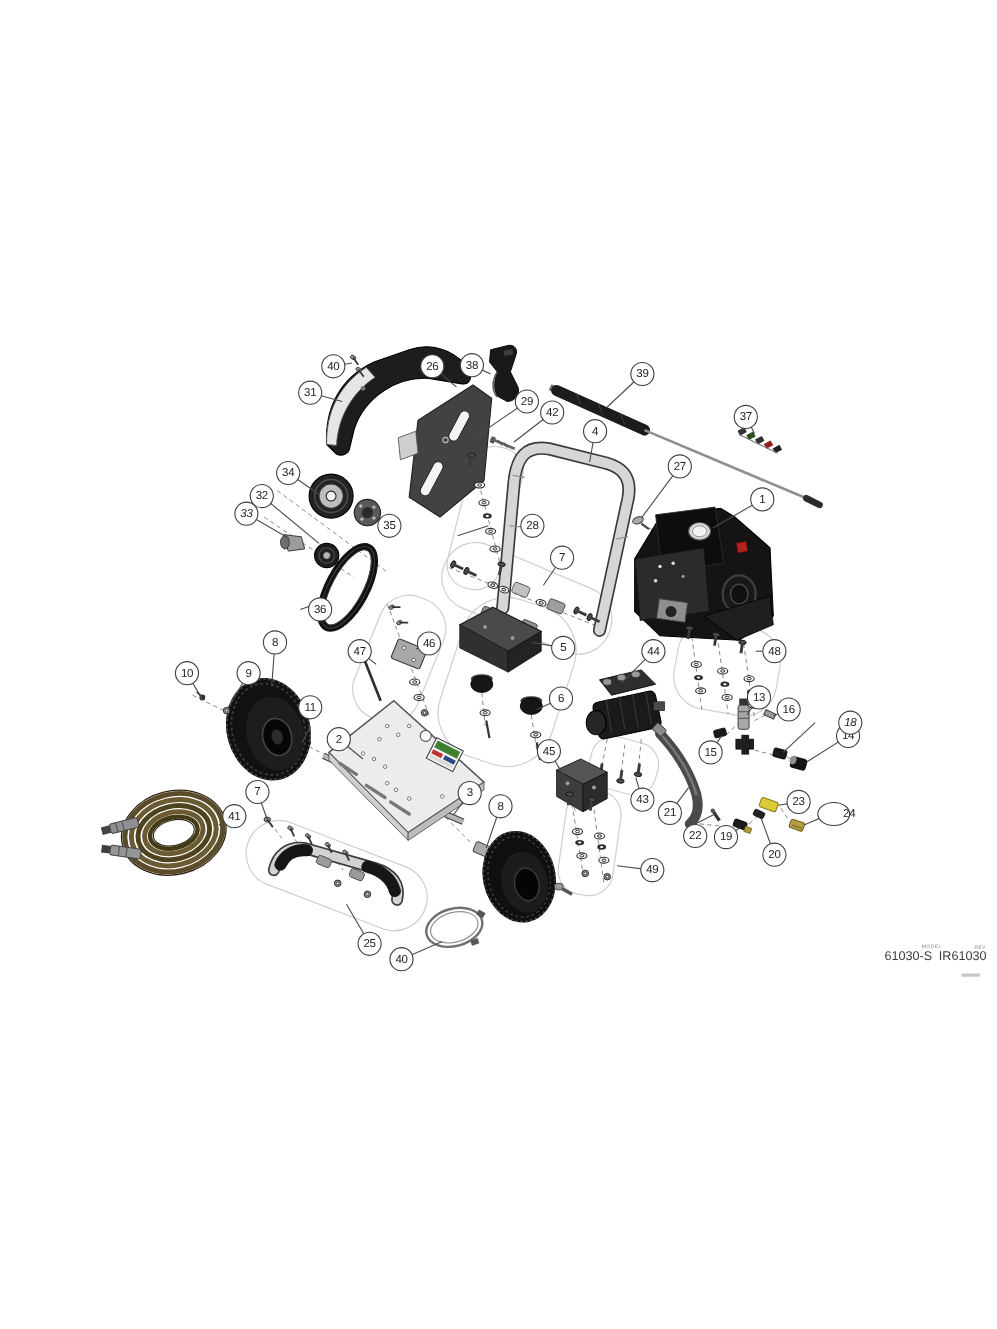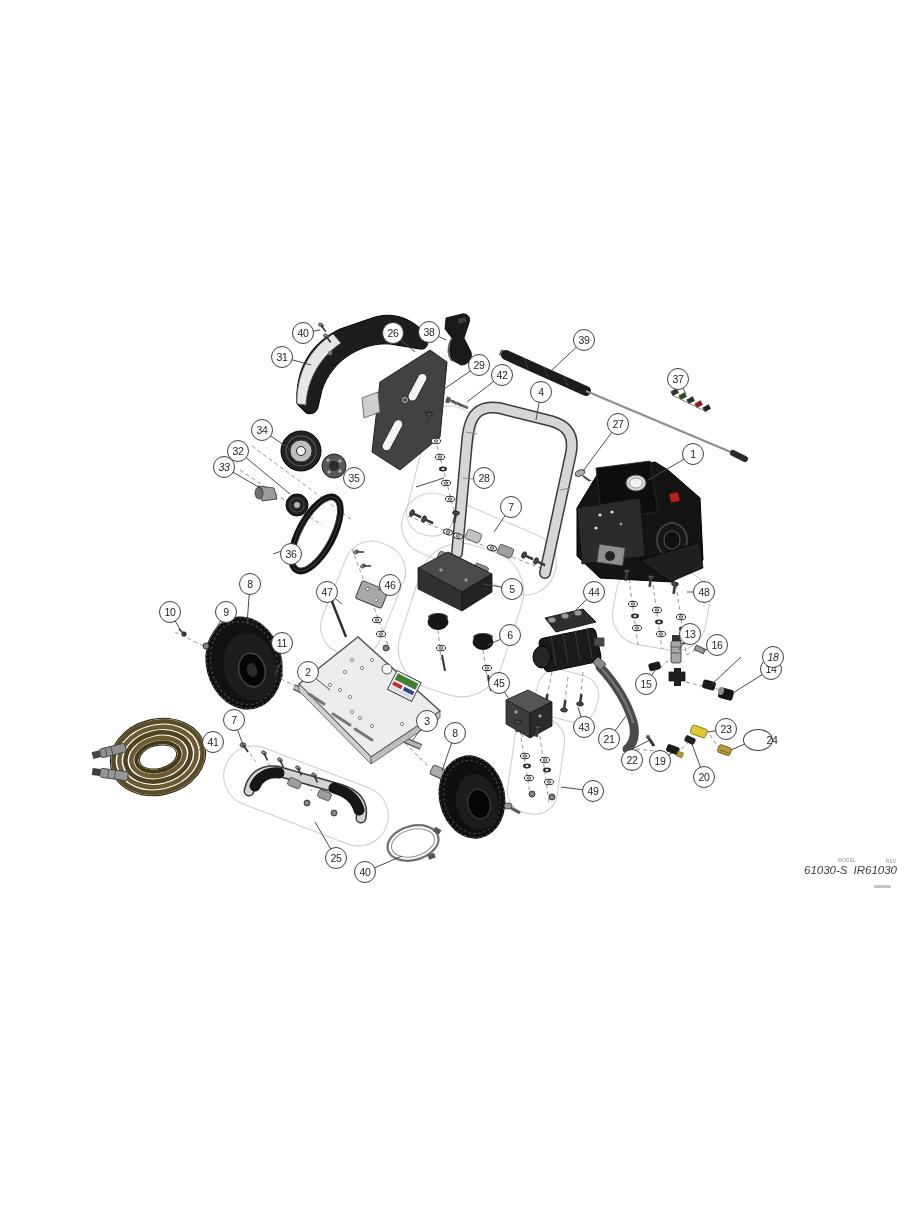--- a/index.html
+++ b/index.html
@@ -10,21 +10,21 @@
   .balloon{position:absolute;width:22px;height:22px;box-sizing:border-box;border:1.4px solid #3f3f3f;
            border-radius:50%;background:#ffffff;display:flex;align-items:center;justify-content:center;
            font-size:10.5px;color:#1f1f1f;letter-spacing:-0.3px;}
   .leader{stroke:#4a4a4a;stroke-width:1;}
   .enc{fill:none;stroke:#cfcfcf;stroke-width:1.1;}
   .dash{stroke:#8a8a8a;stroke-width:0.9;stroke-dasharray:4 3;fill:none;}
   .titleblock{position:absolute;left:804px;top:858px;width:100px;height:36px;color:#3a3a3a;}
   .tb-small{position:absolute;font-size:4.5px;color:#8a8a8a;letter-spacing:0.4px;}
   .tb-model-label{left:34px;top:0;}
   .tb-rev-label{left:82px;top:1px;}
-  .tb-main{position:absolute;left:0;top:6px;font-size:11.5px;white-space:nowrap;color:#3c3c3c;font-style:italic;}
+  .tb-main{position:absolute;left:0;top:6px;font-size:11.5px;white-space:nowrap;color:#3c3c3c;}
   .tb-main .sep{display:inline-block;width:6px;}
   .tb-fineprint{position:absolute;left:70px;top:27px;width:17px;height:2.6px;background:#c6c6c6;border-radius:1px;}
 </style>
 </head>
 <body>
 
 <div class="stage">
 
   <svg class="layer" width="906" height="1208" viewBox="0 0 906 1208">
     <defs>

